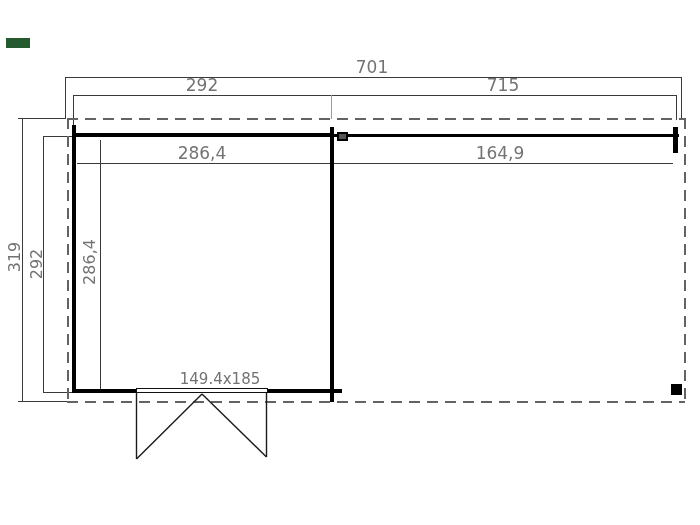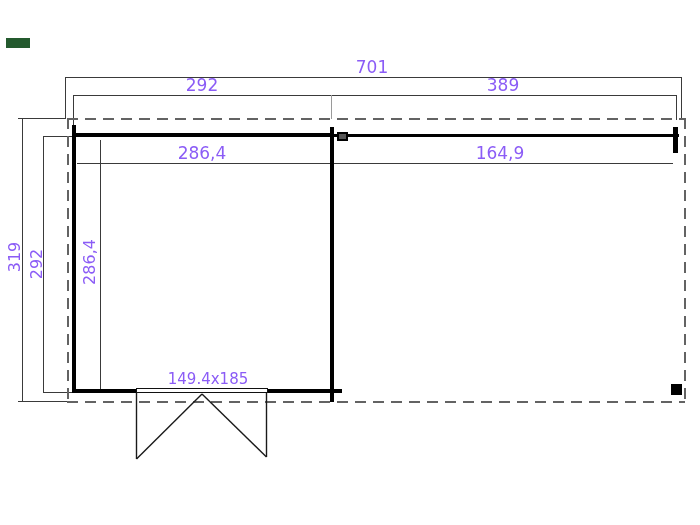--- a/index.html
+++ b/index.html
@@ -1,18 +1,18 @@
 <!DOCTYPE html>
 <html><head>
 <meta charset="utf-8">
 <style>
   html,body{margin:0;padding:0;background:#fff;}
   #stage{
     position:relative;width:700px;height:525px;background:#ffffff;overflow:hidden;
-    font-family:"DejaVu Sans",sans-serif;color:#8b5cf6;
+    font-family:"DejaVu Sans",sans-serif;color:#737373;
   }
   .hl{position:absolute;height:1px;background:#3a3a3a;}
   .vl{position:absolute;width:1px;background:#3a3a3a;}
   .vl-light{position:absolute;width:1px;background:#9a9a9a;}
   .wall{position:absolute;background:#000;}
   .dash-h{position:absolute;height:2px;background:repeating-linear-gradient(90deg,#636363 0 11px,transparent 11px 18px);}
   .dash-v{position:absolute;width:2px;background:repeating-linear-gradient(180deg,#636363 0 11px,transparent 11px 18px);}
   .hlabel{position:absolute;height:18px;line-height:18px;text-align:center;font-size:17px;white-space:nowrap;}
   .vlabel{position:absolute;width:60px;height:18px;line-height:18px;text-align:center;font-size:16px;transform:rotate(-90deg);white-space:nowrap;}
   .door-frame{position:absolute;left:136px;top:388px;width:130px;height:3px;background:#fff;border:1px solid #111;}
@@ -30,21 +30,21 @@
   <div class="hl" style="left:65px;top:77px;width:616px;"></div>
   <div class="vl" style="left:65px;top:77px;height:42px;"></div>
   <div class="vl" style="left:681px;top:77px;height:43px;"></div>
   <div class="hlabel" style="left:332px;top:58px;width:80px;">701</div>
 
   <div class="hl" style="left:73px;top:95px;width:603px;"></div>
   <div class="vl" style="left:73px;top:95px;height:31px;"></div>
   <div class="vl-light" style="left:331px;top:95px;height:24px;"></div>
   <div class="vl" style="left:676px;top:95px;height:25px;"></div>
   <div class="hlabel" style="left:162px;top:76px;width:80px;">292</div>
-  <div class="hlabel" style="left:463px;top:76px;width:80px;">389</div>
+  <div class="hlabel" style="left:463px;top:76px;width:80px;">715</div>
 
   <div class="vl" style="left:22px;top:118px;height:284px;"></div>
   <div class="hl" style="left:18px;top:118px;width:47px;"></div>
   <div class="hl" style="left:18px;top:401px;width:50px;"></div>
   <div class="vlabel" style="left:-15px;top:248px;">319</div>
 
   <div class="vl" style="left:43px;top:136px;height:257px;"></div>
   <div class="hl" style="left:43px;top:136px;width:29px;"></div>
   <div class="hl" style="left:43px;top:392px;width:29px;"></div>
   <div class="vlabel" style="left:7px;top:255px;">292</div>
@@ -72,15 +72,15 @@
   <div class="wall" style="left:671px;top:384px;width:11px;height:11px;"></div>
   <div class="connector"></div>
 
   <div class="door-frame"></div>
   <svg style="left:135px;top:392px;" width="135" height="70" viewBox="0 0 135 70">
     <line x1="1.5" y1="1" x2="1.5" y2="67" stroke="#1a1a1a" stroke-width="1.4"></line>
     <line x1="1.5" y1="67" x2="67" y2="2" stroke="#1a1a1a" stroke-width="1.4"></line>
     <line x1="131.5" y1="1" x2="131.5" y2="65" stroke="#1a1a1a" stroke-width="1.4"></line>
     <line x1="67" y1="2" x2="131.5" y2="65" stroke="#1a1a1a" stroke-width="1.4"></line>
   </svg>
-  <div class="hlabel" style="left:148px;top:370px;width:120px;font-size:15px;">149.4x185</div>
+  <div class="hlabel" style="left:160px;top:370px;width:120px;font-size:15px;">149.4x185</div>
 
 </div>
 
 </body></html>

